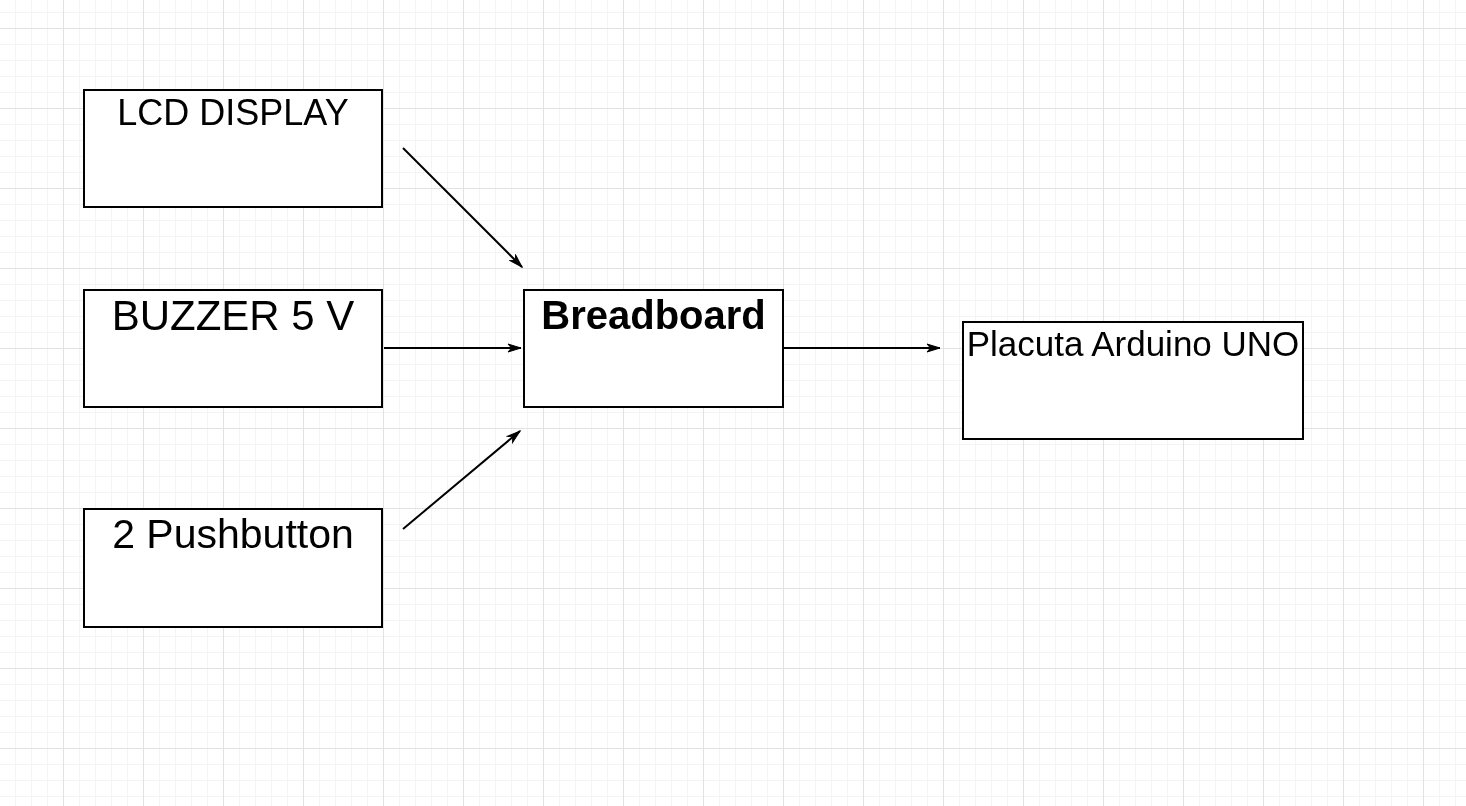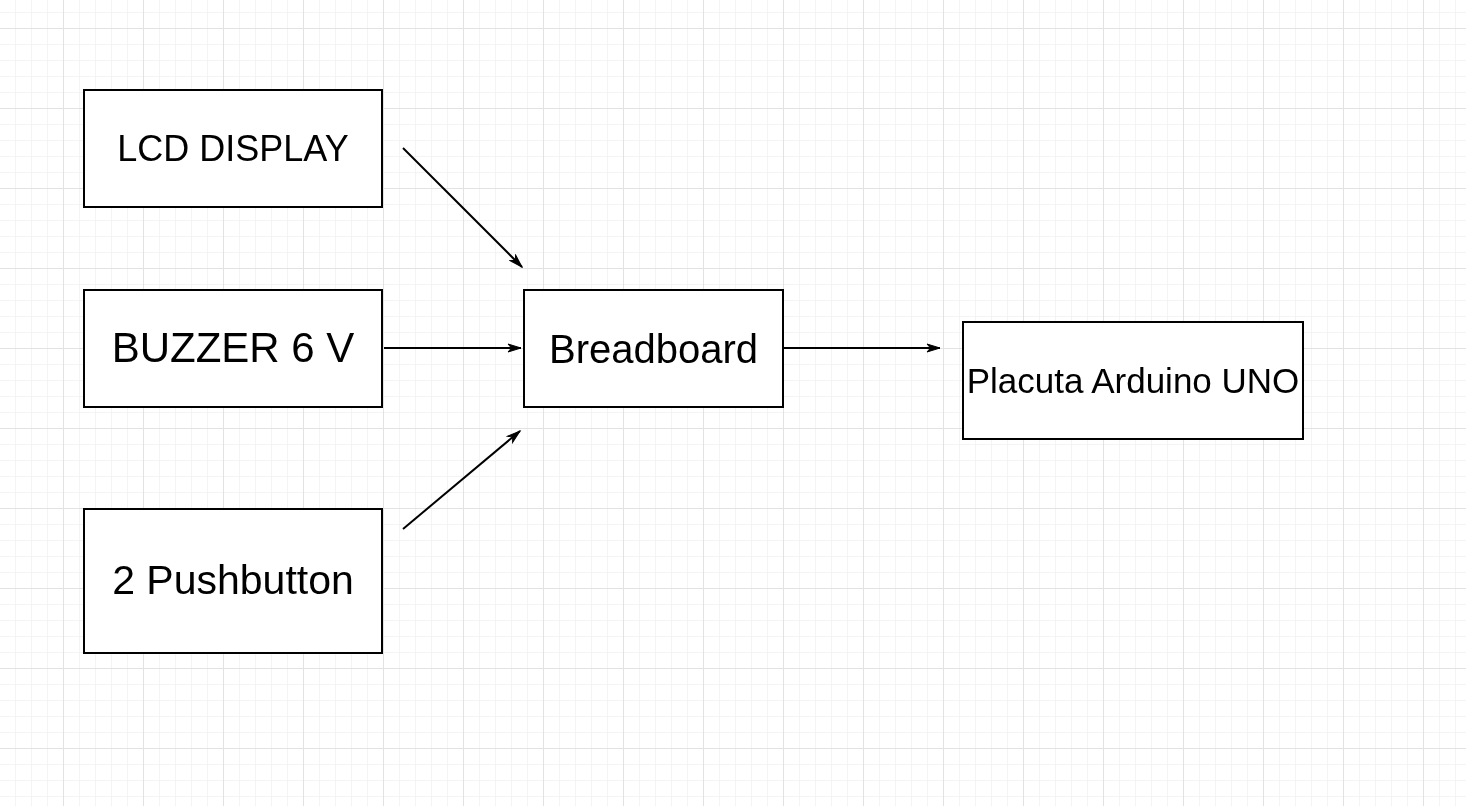--- a/index.html
+++ b/index.html
@@ -36,33 +36,33 @@
   }
   .edge-line {
     stroke: var(--line-color);
     stroke-width: 2px;
     fill: none;
   }
 
   .node {
     position: absolute;
     display: flex;
-    align-items: center;
+    align-items: flex-start;
     justify-content: center;
     background: var(--node-fill);
     border: 2px solid var(--node-border);
     color: #000000;
     text-align: center;
     white-space: nowrap;
     line-height: 1.2;
   }
   .node-lcd        { left: 83px;  top: 89px;  width: 300px; height: 119px; font-size: 36px; }
   .node-buzzer     { left: 83px;  top: 289px; width: 300px; height: 119px; font-size: 42px; }
-  .node-pushbutton { left: 83px;  top: 508px; width: 300px; height: 146px; font-size: 41px; }
-  .node-breadboard { left: 523px; top: 289px; width: 261px; height: 119px; font-size: 40px; }
+  .node-pushbutton { left: 83px;  top: 508px; width: 300px; height: 120px; font-size: 41px; }
+  .node-breadboard { left: 523px; top: 289px; width: 261px; height: 119px; font-size: 40px; font-weight: bold; }
   .node-arduino    { left: 962px; top: 289px; width: 342px; height: 119px; font-size: 35px; margin-top: 32px; }
 </style>
 </head>
 <body>
 
 <div class="canvas">
 
   <svg class="edges-layer" viewBox="0 0 1466 806" xmlns="http://www.w3.org/2000/svg">
     <defs>
       <marker id="arrowhead" markerUnits="userSpaceOnUse" markerWidth="16" markerHeight="12" refX="14" refY="5" orient="auto">
@@ -81,21 +81,21 @@
     <g>
       <line class="edge-line" x1="783" y1="348" x2="940" y2="348" marker-end="url(#arrowhead)"></line>
     </g>
   </svg>
 
   <div class="node node-lcd">
     <span>LCD DISPLAY</span>
   </div>
 
   <div class="node node-buzzer">
-    <span>BUZZER 6 V</span>
+    <span>BUZZER 5 V</span>
   </div>
 
   <div class="node node-pushbutton">
     <span>2 Pushbutton</span>
   </div>
 
   <div class="node node-breadboard">
     <span>Breadboard</span>
   </div>
 

